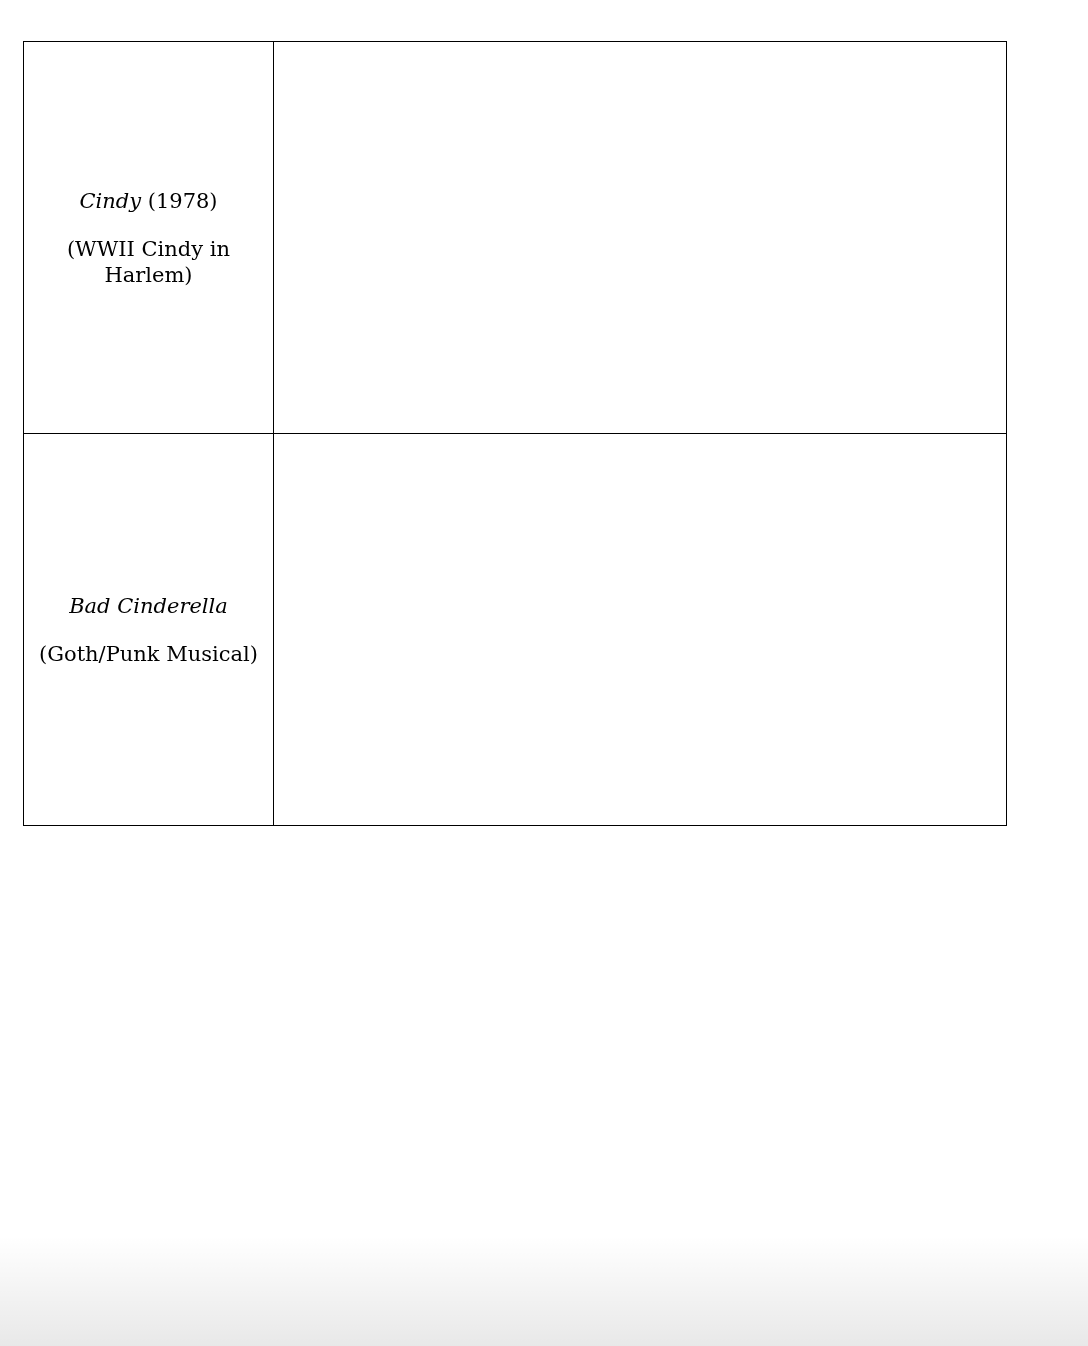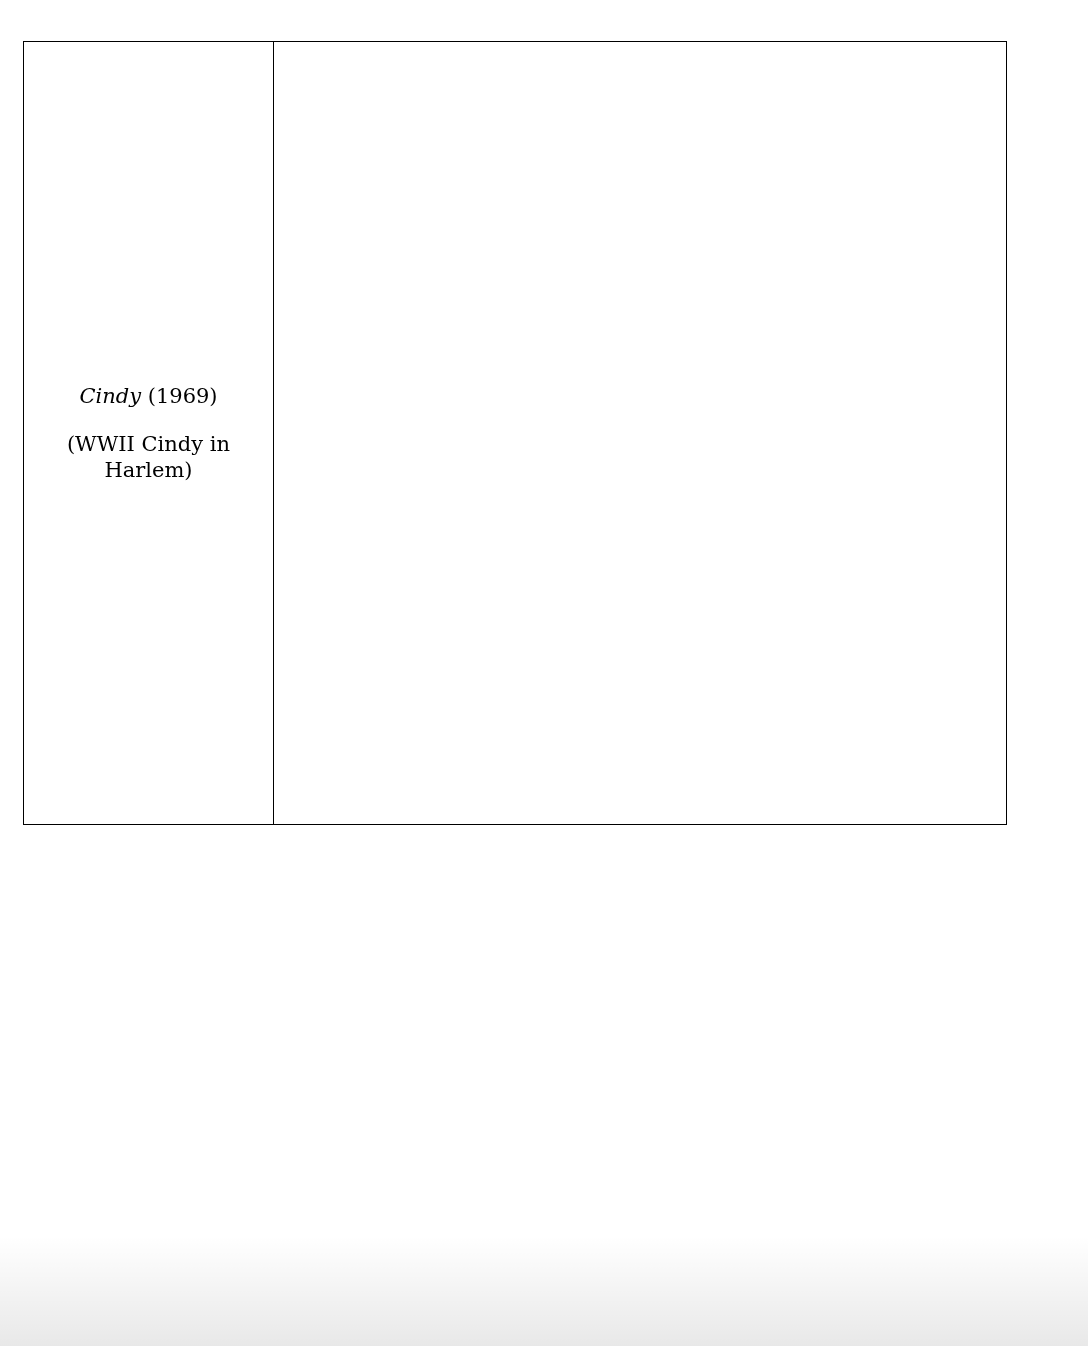--- a/index.html
+++ b/index.html
@@ -60,22 +60,29 @@
 </style>
 </head>
 <body>
 
 <div>
 
   <table class="doc-table">
     <tbody>
       <tr>
         <td class="label-cell">
-          <p class="title-line"><span class="italic">Cindy</span><span> (1969)</span></p>
+          <p class="title-line"><span class="italic">Cindy</span><span> (1978)</span></p>
           <p class="subtitle-line">(WWII Cindy in Harlem)</p>
+        </td>
+        <td class="content-cell"></td>
+      </tr>
+      <tr>
+        <td class="label-cell">
+          <p class="title-line"><span class="italic">Bad Cinderella</span><span></span></p>
+          <p class="subtitle-line">(Goth/Punk Musical)</p>
         </td>
         <td class="content-cell"></td>
       </tr>
     </tbody>
   </table>
 
   <div class="bottom-fade"></div>
 
 </div>
 

